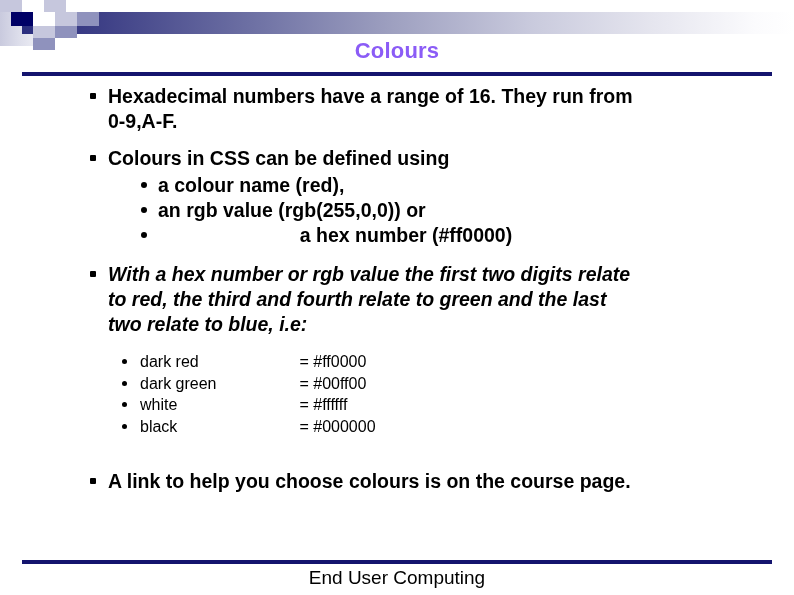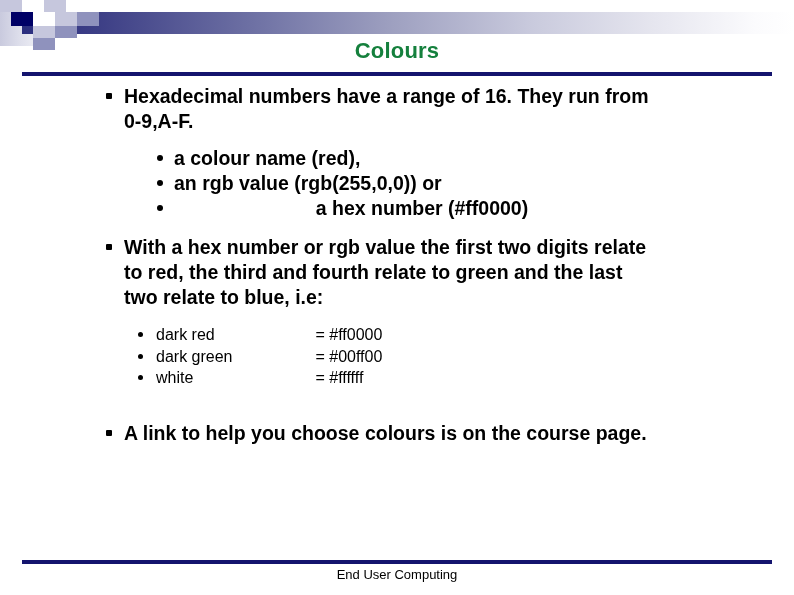--- a/index.html
+++ b/index.html
@@ -52,34 +52,34 @@
   .sq-white  { background: #ffffff; }
 
   
   #title {
     position: absolute;
     left: 0; top: 38px;
     width: 794px;
     text-align: center;
     font-size: 22px;
     font-weight: bold;
-    color: #15803d;
+    color: #8b5cf6;
     letter-spacing: 0.2px;
   }
   #title-rule {
     position: absolute;
     left: 22px; top: 72px;
     width: 750px; height: 4px;
     background: #14146e;
   }
 
   
   #content {
     position: absolute;
-    left: 16px; top: 84px;
+    left: 0; top: 84px;
     width: 666px;
   }
 
   .l1 {
     position: relative;
     padding-left: 108px;
     padding-right: 24px;
     font-size: 19.5px;
     font-weight: bold;
     line-height: 25px;
@@ -144,21 +144,21 @@
     position: absolute;
     left: 22px; top: 560px;
     width: 750px; height: 4px;
     background: #14146e;
   }
   #footer-text {
     position: absolute;
     left: 0; top: 567px;
     width: 794px;
     text-align: center;
-    font-size: 13px;
+    font-size: 19px;
     color: #000000;
   }
 </style>
 </head>
 <body>
 
 <div id="deco">
   <div class="leftfade"></div>
   <div class="gradbar"></div>
 
@@ -181,55 +181,64 @@
 <div id="title">Colours</div>
 <div id="title-rule"></div>
 
 <div id="content">
 
   <div class="l1">
     <span class="bullet"></span>
     <span>Hexadecimal numbers have a range of 16. They run from 0-9,A-F.</span>
   </div>
 
+  <div class="l1" style="margin-bottom:2px;">
+    <span class="bullet"></span>
+    <span>Colours in CSS can be defined using</span>
+  </div>
 
   <div class="l2">
     <span class="bullet"></span>
     <span>a colour name (red),</span>
   </div>
   <div class="l2">
     <span class="bullet"></span>
     <span>an rgb value (rgb(255,0,0)) or</span>
   </div>
   <div class="l2" style="margin-bottom:14px;text-align:center;">
     <span class="bullet"></span>
     <span>a hex number (#ff0000)</span>
   </div>
 
-  <div class="l1" style="margin-bottom:8px;">
+  <div class="l1" style="margin-bottom:8px;font-style:italic;">
     <span class="bullet"></span>
     <span>With a hex number or rgb value the first two digits relate to red, the third and fourth relate to green and the last two relate to blue, i.e:</span>
   </div>
 
   <div class="ctable">
     <div class="crow">
       <span class="bullet"></span>
       <span class="cname">dark red</span>
       <span class="cval">= #ff0000</span>
     </div>
     <div class="crow">
       <span class="bullet"></span>
       <span class="cname">dark green</span>
       <span class="cval">= #00ff00</span>
     </div>
     <div class="crow">
       <span class="bullet"></span>
       <span class="cname">white</span>
       <span class="cval">= #ffffff</span>
     </div>
+    <div class="crow">
+      <span class="bullet"></span>
+      <span class="cname">black</span>
+      <span class="cval">= #000000</span>
+    </div>
   </div>
 
   <div class="l1 gap-before-last">
     <span class="bullet"></span>
     <span>A link to help you choose colours is on the course page.</span>
   </div>
 
 </div>
 
 <div id="footer-rule"></div>

